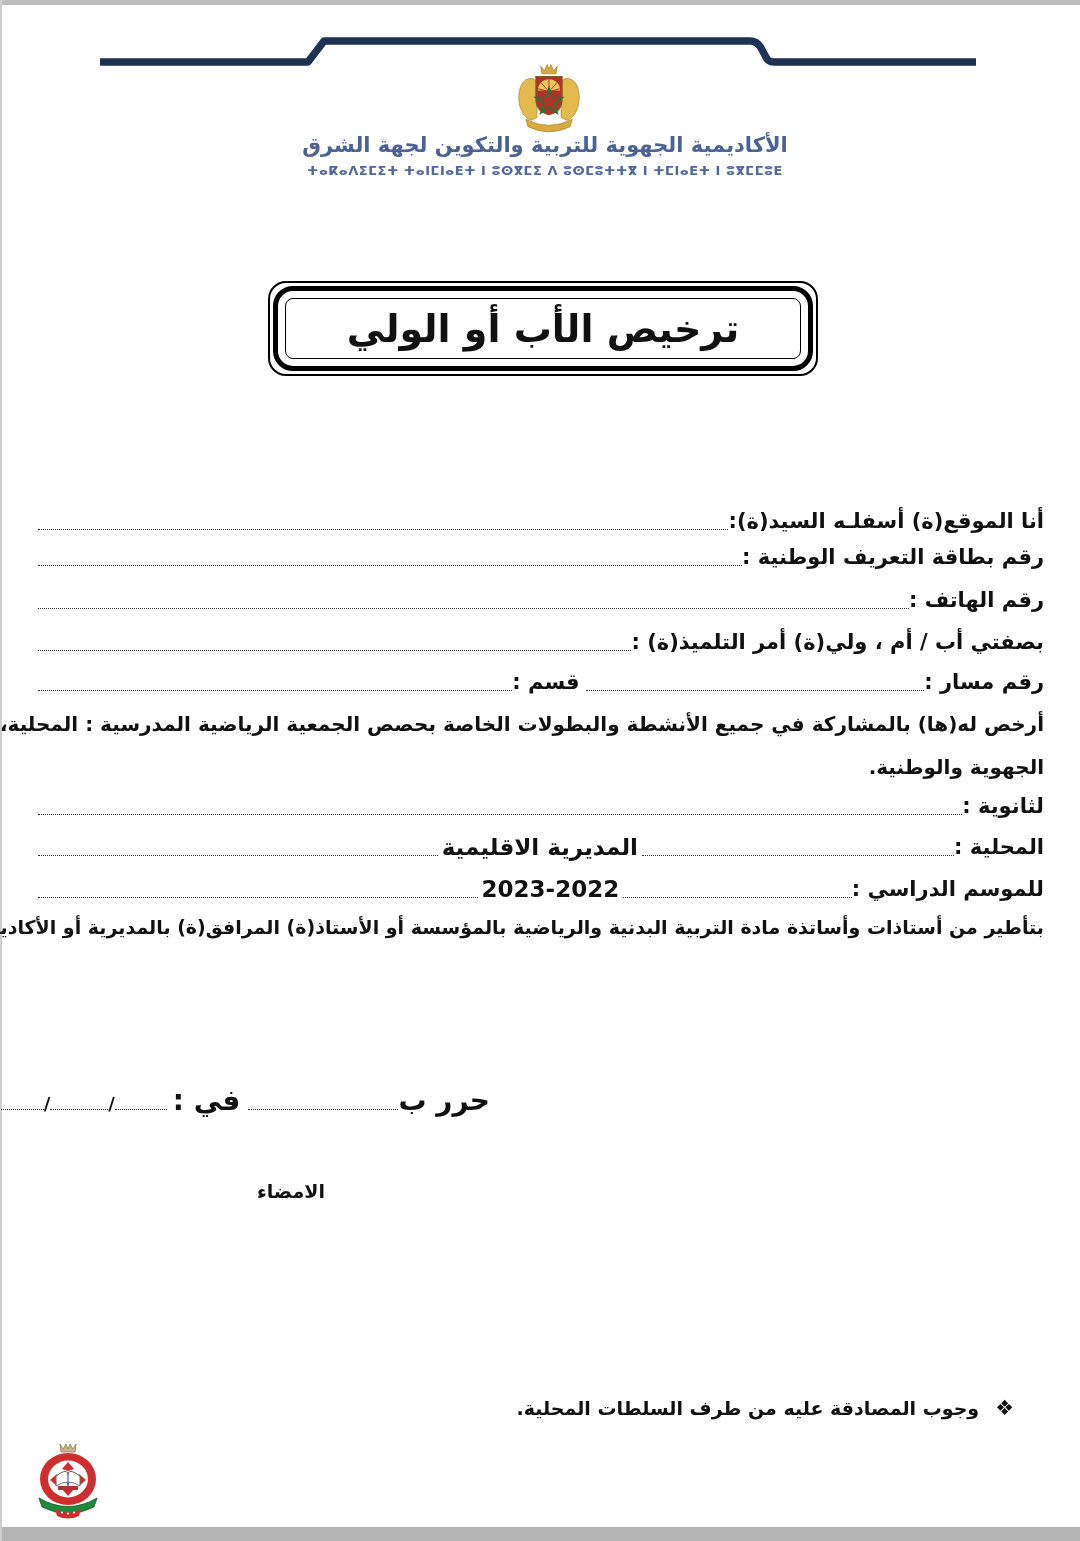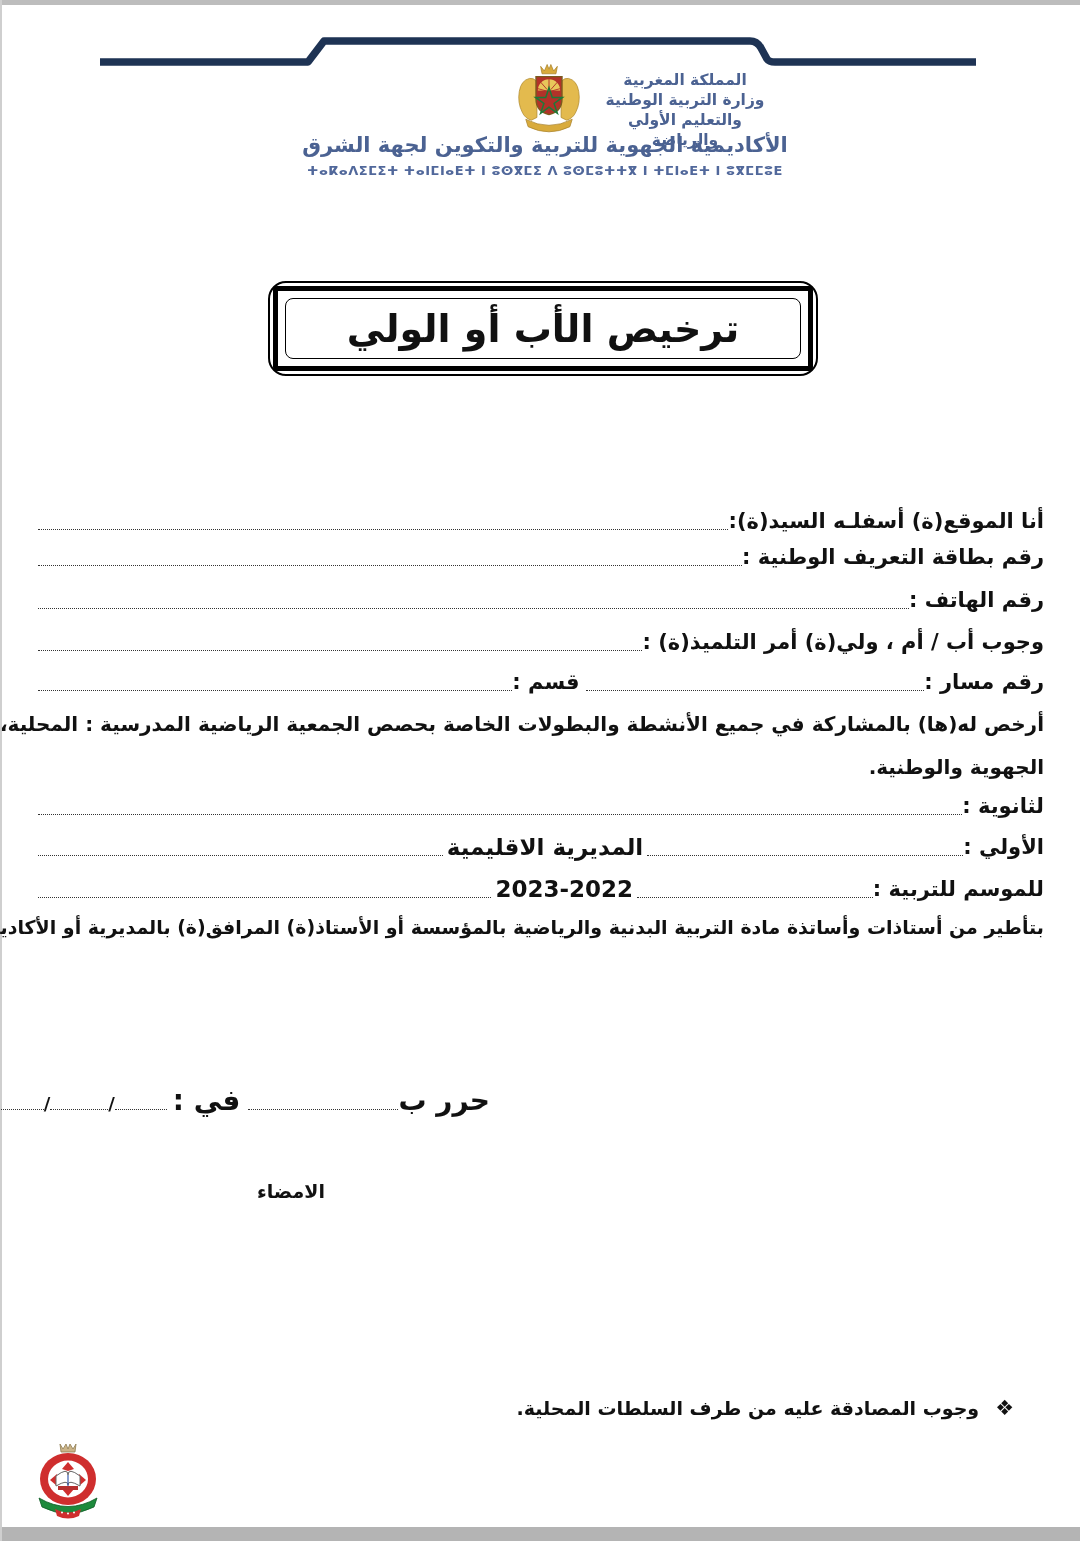--- a/index.html
+++ b/index.html
@@ -40,21 +40,21 @@
     position:absolute; top:163px; left:0; width:1090px;
     text-align:center; color:#51689b; font-size:13px; font-weight:bold; letter-spacing:0.5px;
     direction:ltr;
   }
 
   
   .titlebox-outer {
     position:absolute; top:281px; left:268px; width:550px; height:95px;
     border:2px solid #000; border-radius:18px; padding:3px;
   }
-  .titlebox-mid { width:100%; height:100%; border:5px solid #000; border-radius:4px; padding:7px; }
+  .titlebox-mid { width:100%; height:100%; border:5px solid #000; border-radius:20px; padding:7px; }
   .titlebox-inner {
     width:100%; height:100%; border:1.5px solid #000; border-radius:8px;
     display:flex; align-items:center; justify-content:center;
   }
   .titlebox-inner .t { font-size:38px; font-weight:bold; letter-spacing:1px; }
 
   
   .frow {
     position:absolute; right:36px; left:38px; height:34px;
     display:flex; align-items:flex-end;
@@ -94,25 +94,20 @@
 <div class="page">
 
   <div class="edge-top"></div>
   <div class="edge-bottom"></div>
   <div class="edge-left"></div>
 
   <svg class="toprule" width="890" height="42" viewBox="0 0 890 42">
     <path d="M 5 29 L 213 29 L 229 8 L 655 8 Q 662 8 666 15 L 672 26 Q 674 29 680 29 L 881 29" fill="none" stroke="#1e3354" stroke-width="7.5" stroke-linejoin="round" stroke-linecap="butt"></path>
   </svg>
 
-  <div class="hdr-kingdom">
-    <div>المملكة المغربية</div>
-    <div>وزارة التربية الوطنية</div>
-    <div>والتعليم الأولي والرياضة</div>
-  </div>
 
   <svg class="hdr-crest" viewBox="0 0 90 84">
 
     <path d="M36 9 l4 5 3-7 2 5 2-5 3 7 4-5 -1.5 8 h-15 z" fill="#d9ab3c" stroke="#a8812a" stroke-width="0.8"></path>
 
     <path d="M24 22 q-9 2 -11 14 q-2 12 3 22 q3 7 10 9 l6-3 v-38 q-3-5 -8-4 z" fill="#e3ba4e" stroke="#b08a2e" stroke-width="0.8"></path>
     <path d="M66 22 q9 2 11 14 q2 12 -3 22 q-3 7 -10 9 l-6-3 v-38 q3-5 8-4 z" fill="#e3ba4e" stroke="#b08a2e" stroke-width="0.8"></path>
 
     <path d="M31 20 h28 v24 q0 14 -14 17 q-14 -3 -14 -17 z" fill="#b23229" stroke="#7a5a1e" stroke-width="1.5"></path>
 
@@ -145,48 +140,48 @@
     <span class="lbl">رقم بطاقة التعريف الوطنية :</span>
     <span class="dots"></span>
   </div>
 
   <div class="frow" style="top:581px">
     <span class="lbl">رقم الهاتف :</span>
     <span class="dots"></span>
   </div>
 
   <div class="frow" style="top:623px">
-    <span class="lbl">وجوب أب / أم ، ولي(ة) أمر التلميذ(ة) :</span>
+    <span class="lbl">بصفتي أب / أم ، ولي(ة) أمر التلميذ(ة) :</span>
     <span class="dots"></span>
   </div>
 
   <div class="frow" style="top:663px">
     <span class="lbl">رقم مسار :</span>
     <span class="dots" style="flex-grow:1"></span>
     <span class="lbl" style="padding-right:6px">قسم :</span>
     <span class="dots" style="flex-grow:1.4"></span>
   </div>
 
   <div class="para" style="top:703px">أرخص له(ها) بالمشاركة في جميع الأنشطة والبطولات الخاصة بحصص الجمعية الرياضية المدرسية : المحلية، الإقليمية،</div>
   <div class="para" style="top:746px">الجهوية والوطنية.</div>
 
   <div class="frow" style="top:787px">
     <span class="lbl">لثانوية :</span>
     <span class="dots"></span>
   </div>
 
   <div class="frow" style="top:828px">
-    <span class="lbl">الأولي :</span>
+    <span class="lbl">المحلية :</span>
     <span class="dots" style="flex-grow:0.82"></span>
     <span class="val">المديرية الاقليمية</span>
     <span class="dots" style="flex-grow:1.05"></span>
   </div>
 
   <div class="frow" style="top:870px">
-    <span class="lbl">للموسم للتربية :</span>
+    <span class="lbl">للموسم الدراسي :</span>
     <span class="dots" style="flex-grow:0.52"></span>
     <span class="val ltr-num">2023-2022</span>
     <span class="dots" style="flex-grow:1"></span>
   </div>
 
   <div class="para" style="top:906px; font-size:19px">بتأطير من أستاذات وأساتذة  مادة التربية البدنية والرياضية بالمؤسسة أو الأستاذ(ة) المرافق(ة) بالمديرية أو الأكاديمية الجهوية.</div>
 
   <div class="signoff">
     <span class="lbl">حرر ب</span>
     <span class="dots d-place"></span>

